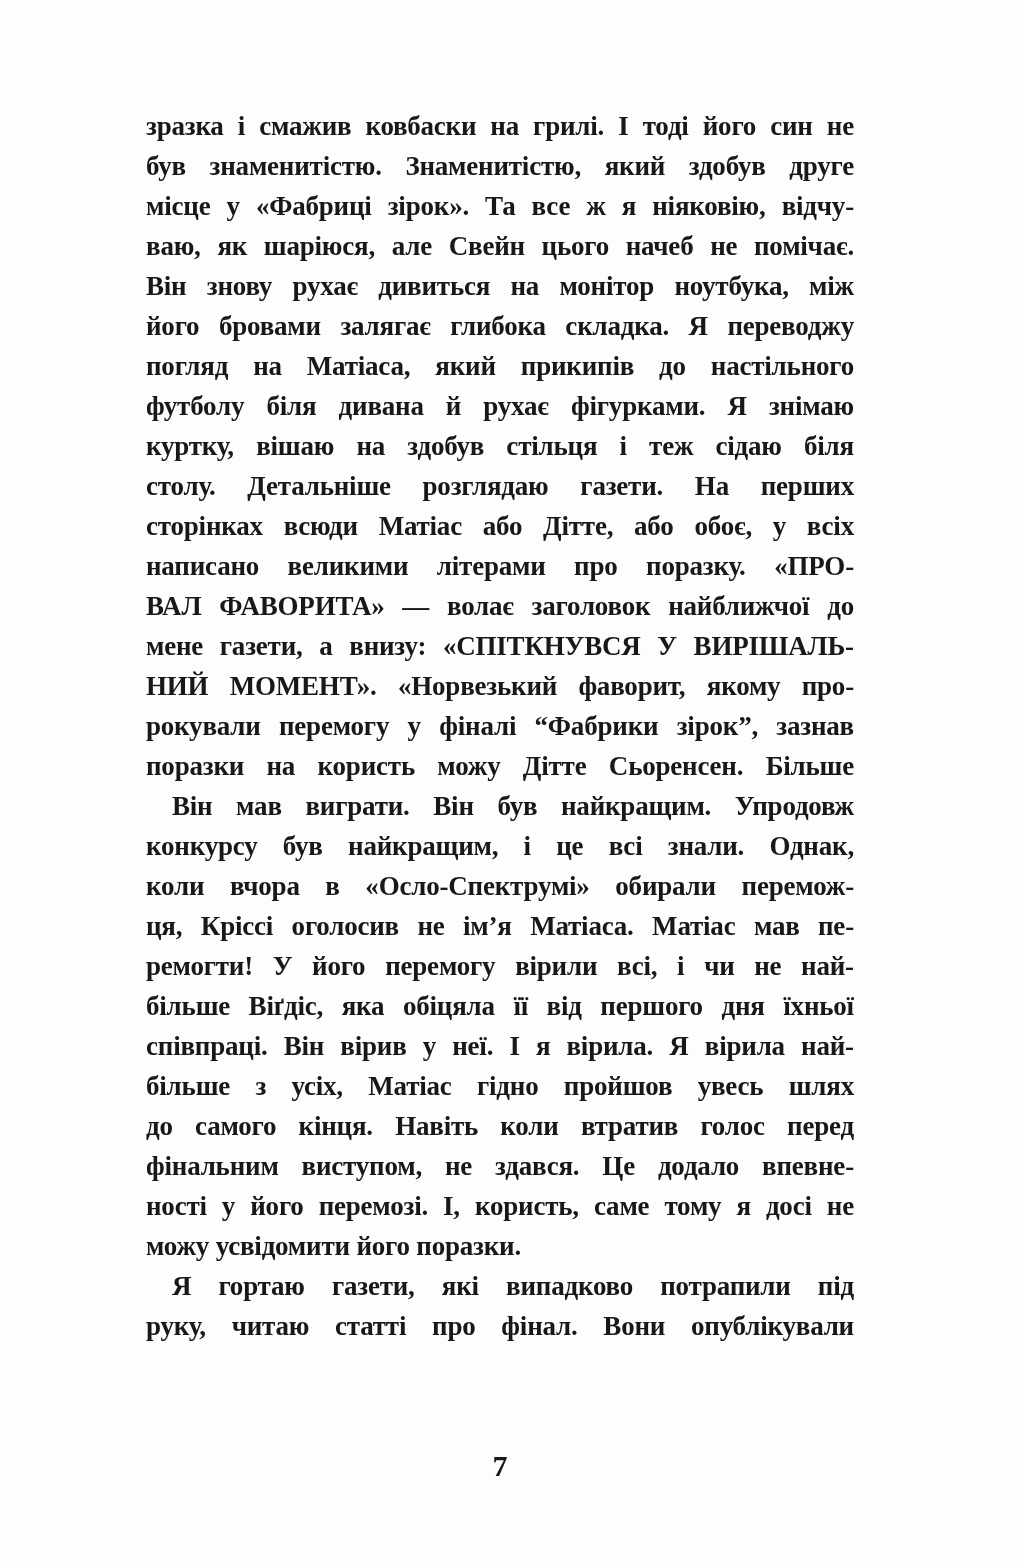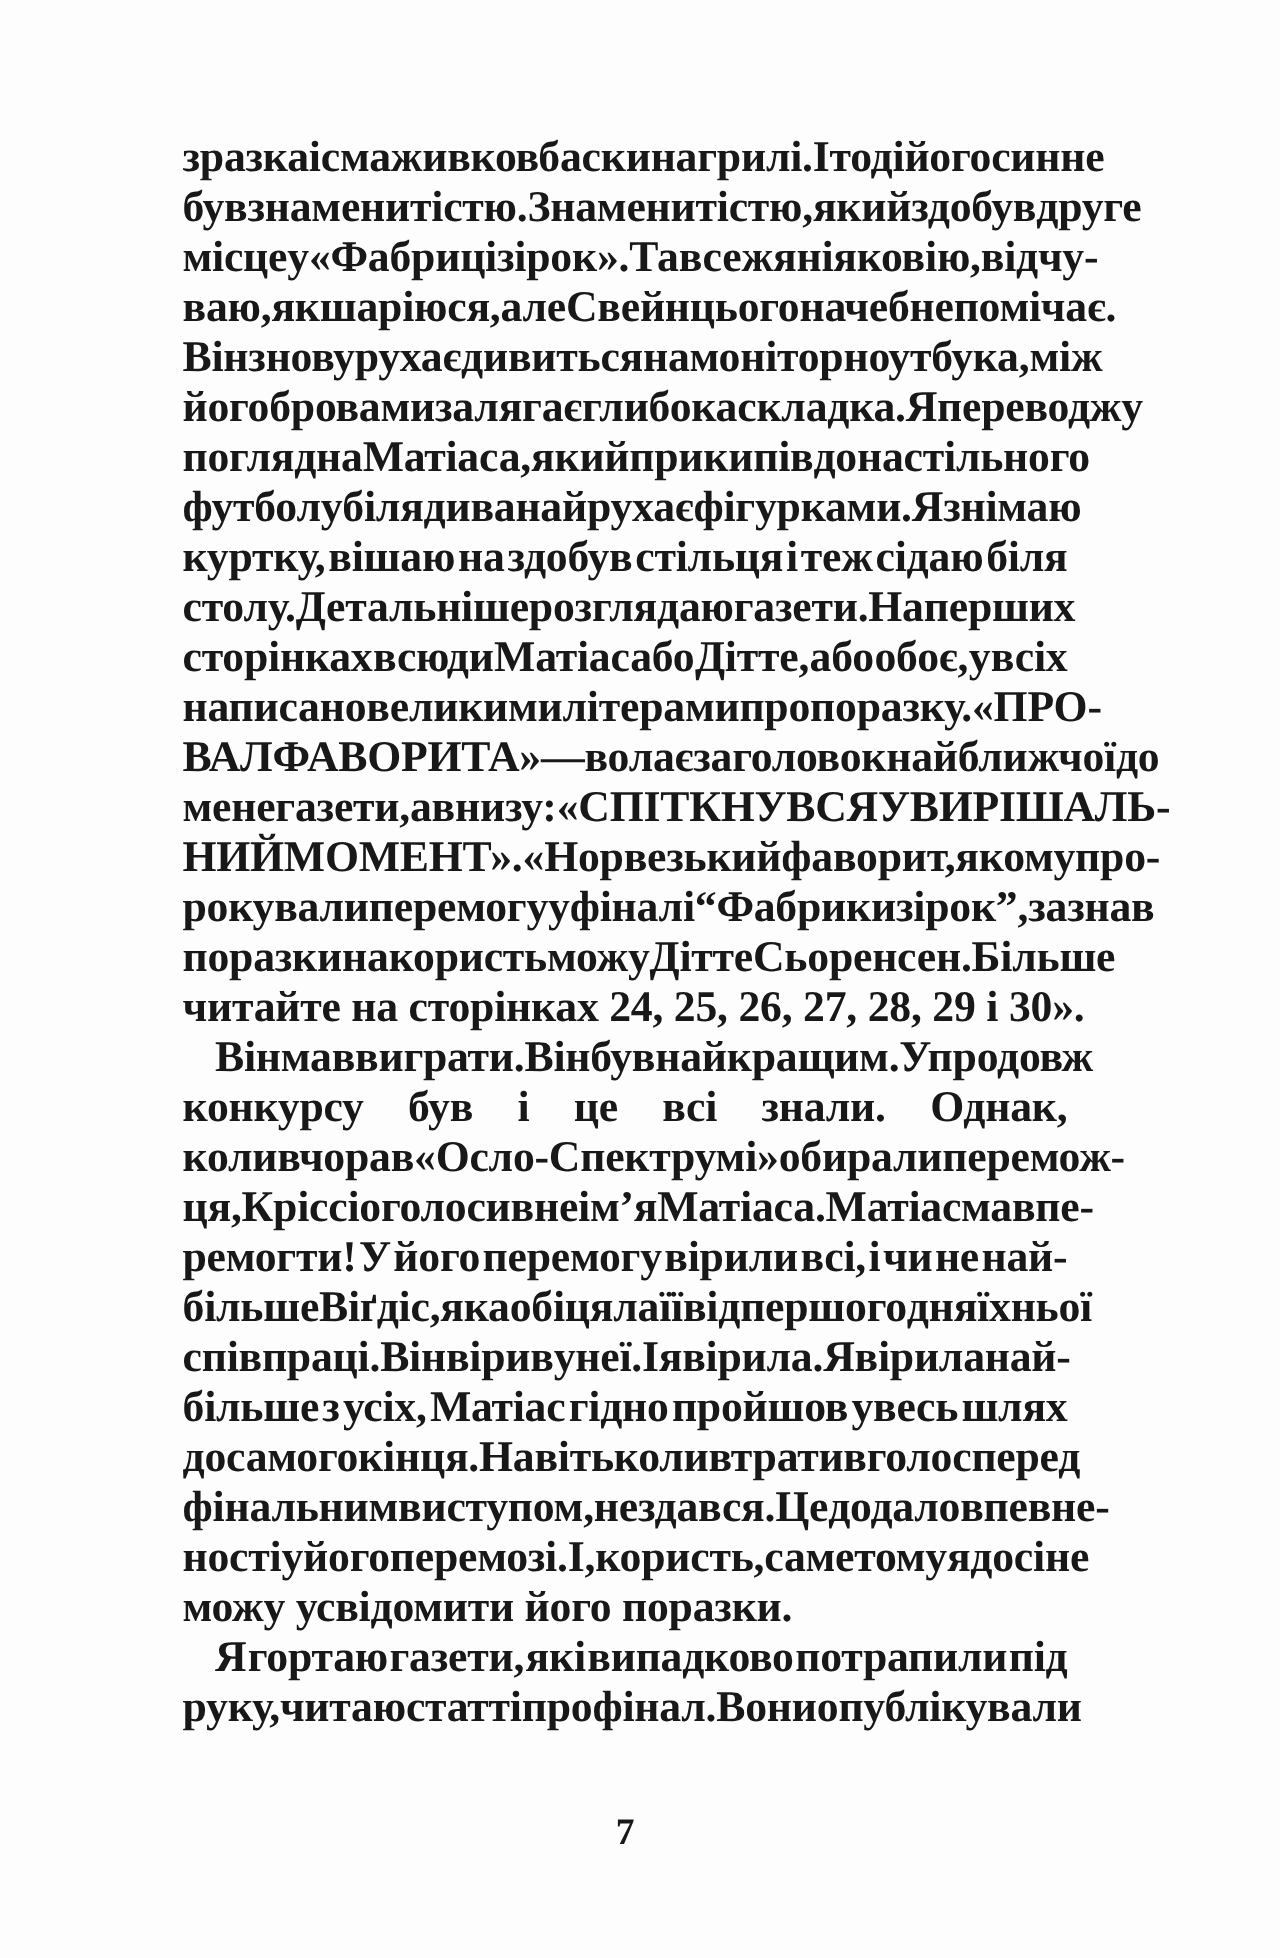--- a/index.html
+++ b/index.html
@@ -19,21 +19,21 @@
   }
   .page-text {
     position: absolute;
     left: 146px;
     top: 106px;
     width: 708px;
   }
   .line {
     height: 40px;
     line-height: 40px;
-    font-size: 35px;
+    font-size: 27px;
     font-weight: 600;
     letter-spacing: -0.2px;
     white-space: nowrap;
     display: flex;
     justify-content: space-between;
   }
   .line.indent {
     padding-left: 26px;
   }
   .line.para-end {
@@ -218,33 +218,33 @@
       </div>
       <div class="line">
         <span>поразки</span>
         <span>на</span>
         <span>користь</span>
         <span>можу</span>
         <span>Дітте</span>
         <span>Сьоренсен.</span>
         <span>Більше</span>
       </div>
-      <div class="line para-end">читайте на сторінках 24, 25, 26, 27, 28, 29 і 30».</div>
       <div class="line indent">
         <span>Він</span>
         <span>мав</span>
         <span>виграти.</span>
         <span>Він</span>
         <span>був</span>
         <span>найкращим.</span>
         <span>Упродовж</span>
       </div>
       <div class="line">
         <span>конкурсу</span>
         <span>був</span>
+        <span>найкращим,</span>
         <span>і</span>
         <span>це</span>
         <span>всі</span>
         <span>знали.</span>
         <span>Однак,</span>
       </div>
       <div class="line">
         <span>коли</span>
         <span>вчора</span>
         <span>в</span>

